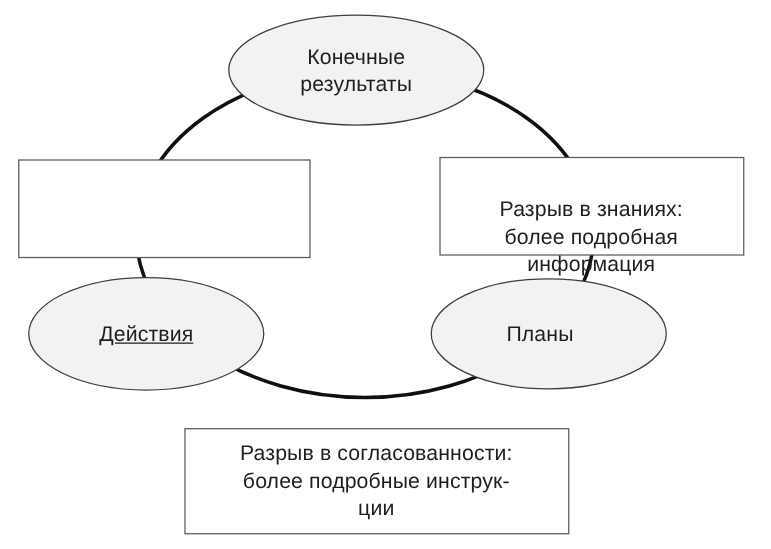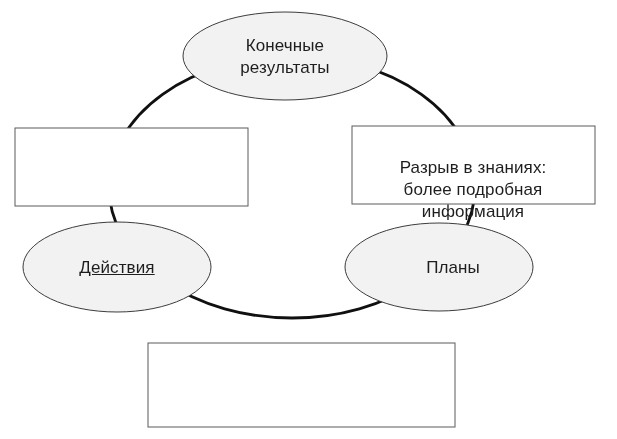--- a/index.html
+++ b/index.html
@@ -57,16 +57,19 @@
   <div class="label" style="left:285px; top:57px; width:160px;">Конечные
 результаты</div>
 
 
   <div class="label" style="left:473px; top:165px; width:235px;margin-top:25px;">Разрыв в знаниях:
 более подробная
 информация</div>
 
   <div class="label" style="left:117px; top:268px; width:160px;text-decoration:underline;">Действия</div>
 
-  <div class="label" style="left:453px; top:268px; width:160px;">Планы</div>
+  <div class="label" style="left:432px; top:268px; width:160px;">Планы</div>
 
+  <div class="label" style="left:301px; top:385px; width:290px;">Разрыв в согласованности:
+более подробные инструк-
+ции</div>
 
 </div>
 
 </body></html>

